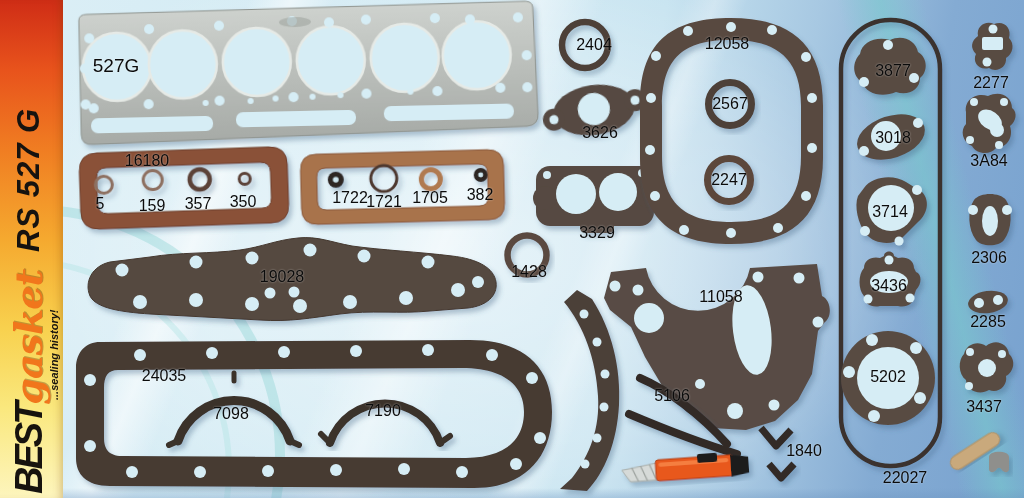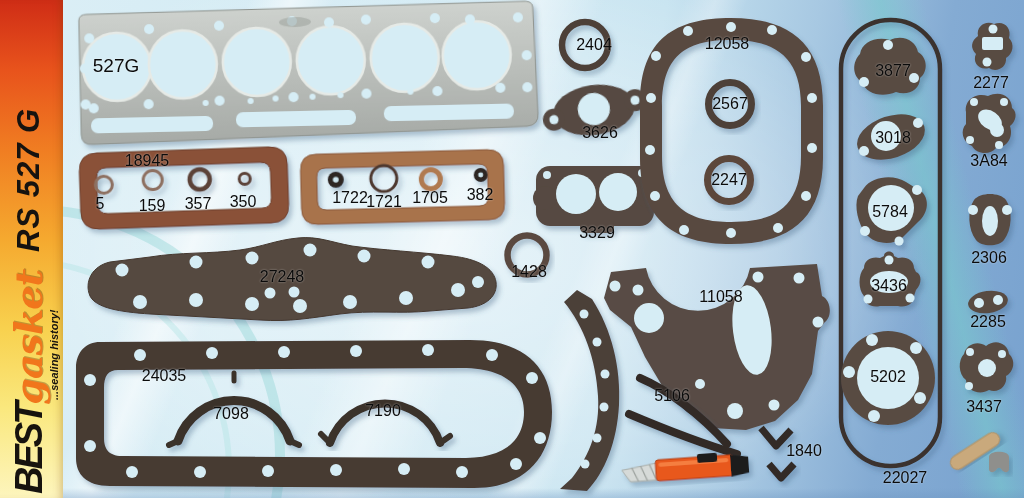--- a/index.html
+++ b/index.html
@@ -387,45 +387,45 @@
         </g>
     </g>
 
     <g filter="url(#ds)" transform="rotate(-33 975 451)">
       <rect x="947" y="444" width="56" height="14" rx="7" fill="#c9a97c" stroke="#b3905f"></rect>
     </g>
     <path filter="url(#ds)" d="M989,457 C989,450 1009,450 1009,457 L1009,469 C1009,473 1004,473 1002,470 C1000,467 998,467 996,470 C994,473 989,473 989,469 Z" fill="#8f8f8c"></path>
   </svg>
 
   <div class="label lg" style="left:116px;top:66px">527G</div>
-  <div class="label" style="left:147px;top:161px">18945</div>
+  <div class="label" style="left:147px;top:161px">16180</div>
   <div class="label" style="left:100px;top:204px">5</div>
   <div class="label" style="left:152px;top:206px">159</div>
   <div class="label" style="left:198px;top:204px">357</div>
   <div class="label" style="left:243px;top:202px">350</div>
   <div class="label" style="left:350px;top:198px">1722</div>
   <div class="label" style="left:384px;top:202px">1721</div>
   <div class="label" style="left:430px;top:198px">1705</div>
   <div class="label" style="left:480px;top:195px">382</div>
   <div class="label" style="left:594px;top:45px">2404</div>
   <div class="label" style="left:600px;top:133px">3626</div>
   <div class="label" style="left:597px;top:233px">3329</div>
   <div class="label" style="left:529px;top:272px">1428</div>
   <div class="label" style="left:727px;top:44px">12058</div>
   <div class="label" style="left:730px;top:104px">2567</div>
   <div class="label" style="left:729px;top:180px">2247</div>
   <div class="label" style="left:893px;top:71px">3877</div>
   <div class="label" style="left:991px;top:83px">2277</div>
   <div class="label" style="left:893px;top:138px">3018</div>
   <div class="label" style="left:989px;top:161px">3A84</div>
-  <div class="label" style="left:890px;top:212px">5784</div>
+  <div class="label" style="left:890px;top:212px">3714</div>
   <div class="label" style="left:989px;top:258px">2306</div>
   <div class="label" style="left:889px;top:286px">3436</div>
   <div class="label" style="left:988px;top:322px">2285</div>
-  <div class="label" style="left:282px;top:277px">27248</div>
+  <div class="label" style="left:282px;top:277px">19028</div>
   <div class="label" style="left:721px;top:297px">11058</div>
   <div class="label" style="left:164px;top:376px">24035</div>
   <div class="label" style="left:231px;top:414px">7098</div>
   <div class="label" style="left:383px;top:411px">7190</div>
   <div class="label" style="left:672px;top:396px">5106</div>
   <div class="label" style="left:804px;top:451px">1840</div>
   <div class="label" style="left:888px;top:377px">5202</div>
   <div class="label" style="left:984px;top:407px">3437</div>
   <div class="label" style="left:905px;top:478px">22027</div>
 

